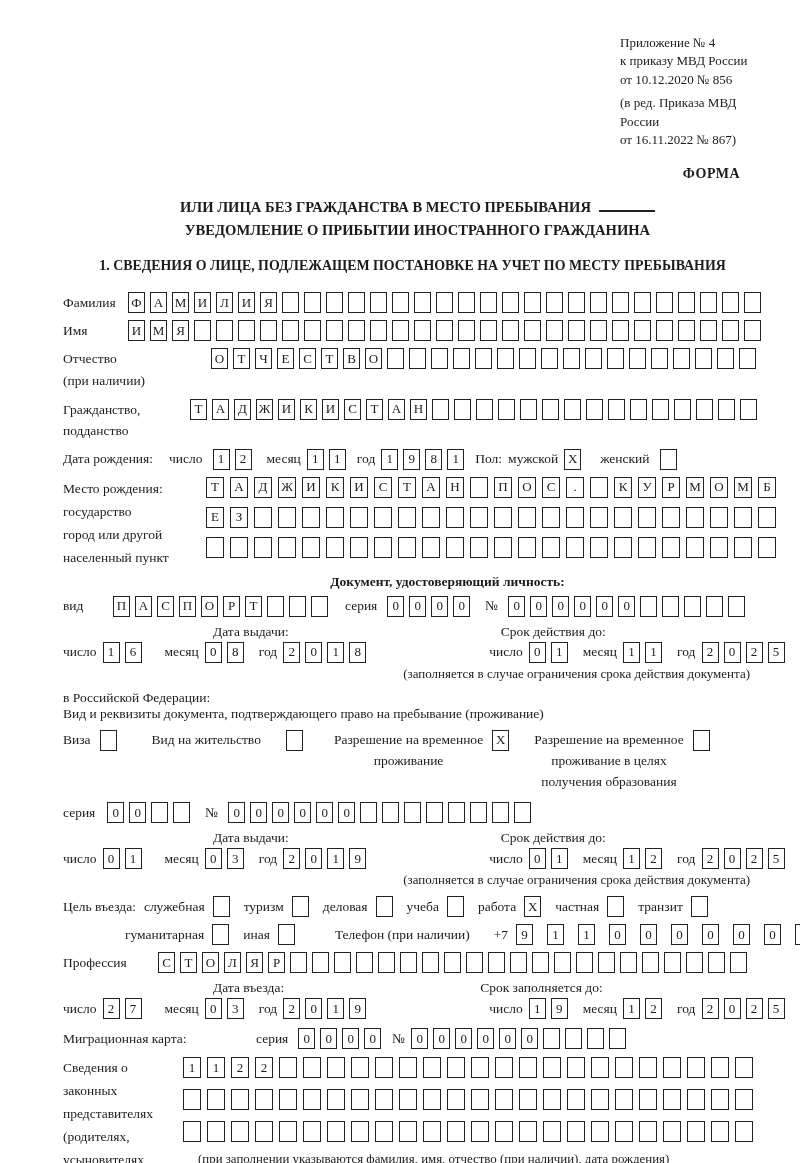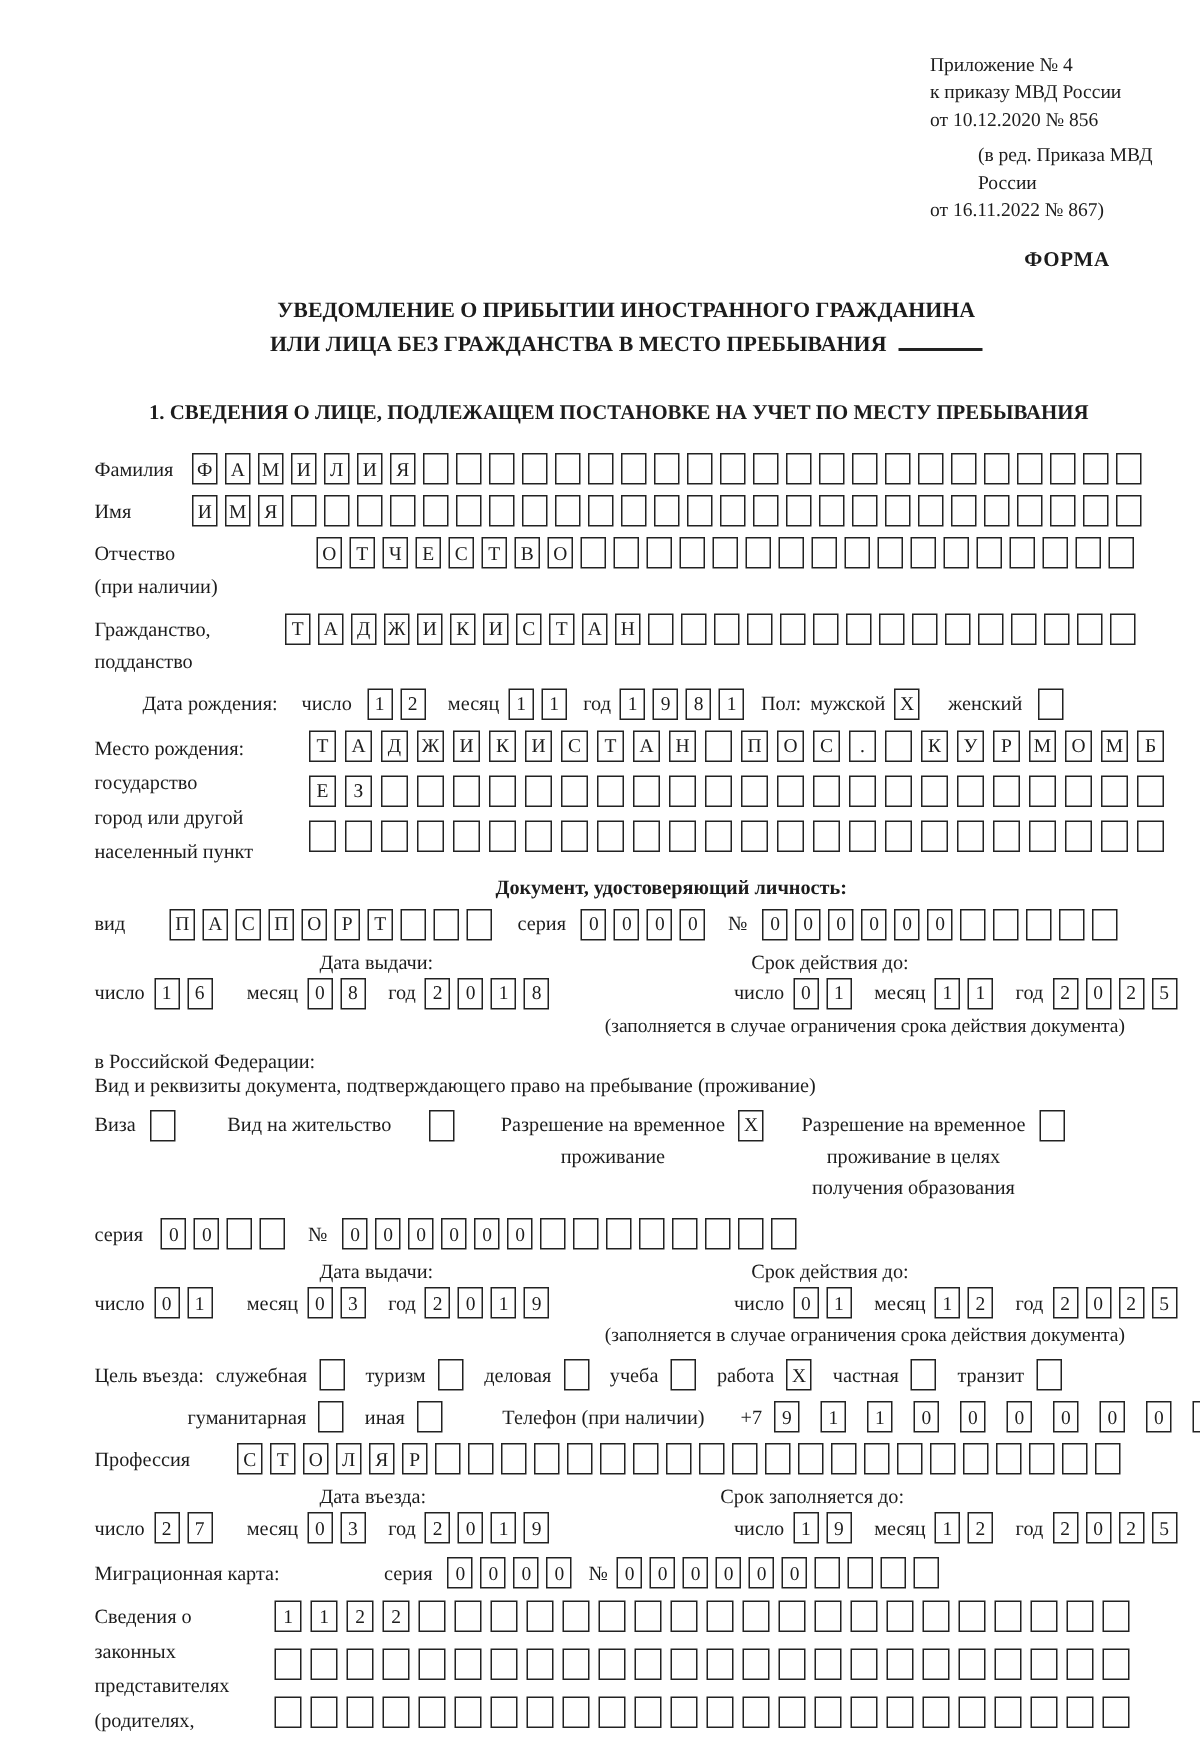--- a/index.html
+++ b/index.html
@@ -13,25 +13,25 @@
         margin-right:5px;font-size:13px;background:#fff;flex:none;}
   .cells.wide .cell{width:18px;margin-right:6px;}
   .row{display:flex;align-items:center;margin-bottom:7px;}
   .row-top{display:flex;align-items:flex-start;margin-bottom:7px;}
   .lbl{white-space:nowrap;}
   .flabel{flex:none;}
   .gap6{margin-right:6px;} .gap10{margin-right:10px;}
   .ml8{margin-left:8px;}
   
   .hdr{margin-left:557px;line-height:1.42;font-size:13px;}
-  .hdr .blk2{margin-top:5px;margin-left:32px;}
+  .hdr .blk2{margin-top:5px;}
   .forma{font-weight:bold;text-align:right;padding-right:32px;margin-top:16px;font-size:14px;letter-spacing:.5px;}
   .title{font-weight:bold;text-align:center;font-size:14.6px;line-height:1.6;margin-top:14px;}
   .blank-line{display:inline-block;width:56px;border-bottom:2px solid #222;margin-left:8px;}
-  .sect{font-weight:bold;text-align:center;font-size:13.9px;margin-top:26px;margin-bottom:18px;margin-left:-10px;}
+  .sect{font-weight:bold;text-align:center;font-size:13.9px;margin-top:16px;margin-bottom:18px;margin-left:-10px;}
   .center-head{font-weight:bold;text-align:center;margin:4px 0 6px 60px;}
   
   .dhead{display:flex;margin-bottom:2px;}
   .dhead .h1{margin-left:150px;}
   .dhead .h2{margin-left:212px;}
   .drow{display:flex;align-items:center;margin-bottom:3px;}
   .dgrp{display:flex;align-items:center;}
   .dgrp .lbl{margin-right:6px;}
   .dgrp .cells{margin-right:10px;}
   .dgrp.right{margin-left:108px;}
@@ -55,24 +55,24 @@
     <div>Приложение № 4</div>
     <div>к приказу МВД России</div>
     <div>от 10.12.2020 № 856</div>
     <div class="blk2">(в ред. Приказа МВД России</div>
     <div>от 16.11.2022 № 867)</div>
   </div>
 
   <div class="forma">ФОРМА</div>
 
   <div class="title">
-    <div>УВЕДОМЛЕНИЕ О ПРИБЫТИИ ИНОСТРАННОГО ГРАЖДАНИНА</div>
     <div>
       <span>ИЛИ ЛИЦА БЕЗ ГРАЖДАНСТВА В МЕСТО ПРЕБЫВАНИЯ</span><span class="blank-line"></span>
     </div>
+    <div>УВЕДОМЛЕНИЕ О ПРИБЫТИИ ИНОСТРАННОГО ГРАЖДАНИНА</div>
   </div>
 
   <div class="sect">1. СВЕДЕНИЯ О ЛИЦЕ, ПОДЛЕЖАЩЕМ ПОСТАНОВКЕ НА УЧЕТ ПО МЕСТУ ПРЕБЫВАНИЯ</div>
 
   <div class="row">
     <span class="flabel" style="width:65px;">Фамилия</span>
     <span class="cells">
         <span class="cell">Ф</span>
         <span class="cell">А</span>
         <span class="cell">М</span>
@@ -202,21 +202,21 @@
         <span class="cell"></span>
         <span class="cell"></span>
         <span class="cell"></span>
         <span class="cell"></span>
         <span class="cell"></span>
         <span class="cell"></span>
         <span class="cell"></span>
       </span>
   </div>
 
-  <div class="row" style="margin-top:4px;margin-left:32px;">
+  <div class="row" style="margin-top:4px;">
     <span class="lbl" style="margin-right:16px;">Дата рождения:</span>
     <span class="lbl gap10">число</span>
     <span class="cells gap10">
         <span class="cell">1</span>
         <span class="cell">2</span>
       </span>
     <span class="lbl gap6">месяц</span>
     <span class="cells gap6">
         <span class="cell">1</span>
         <span class="cell">1</span>

